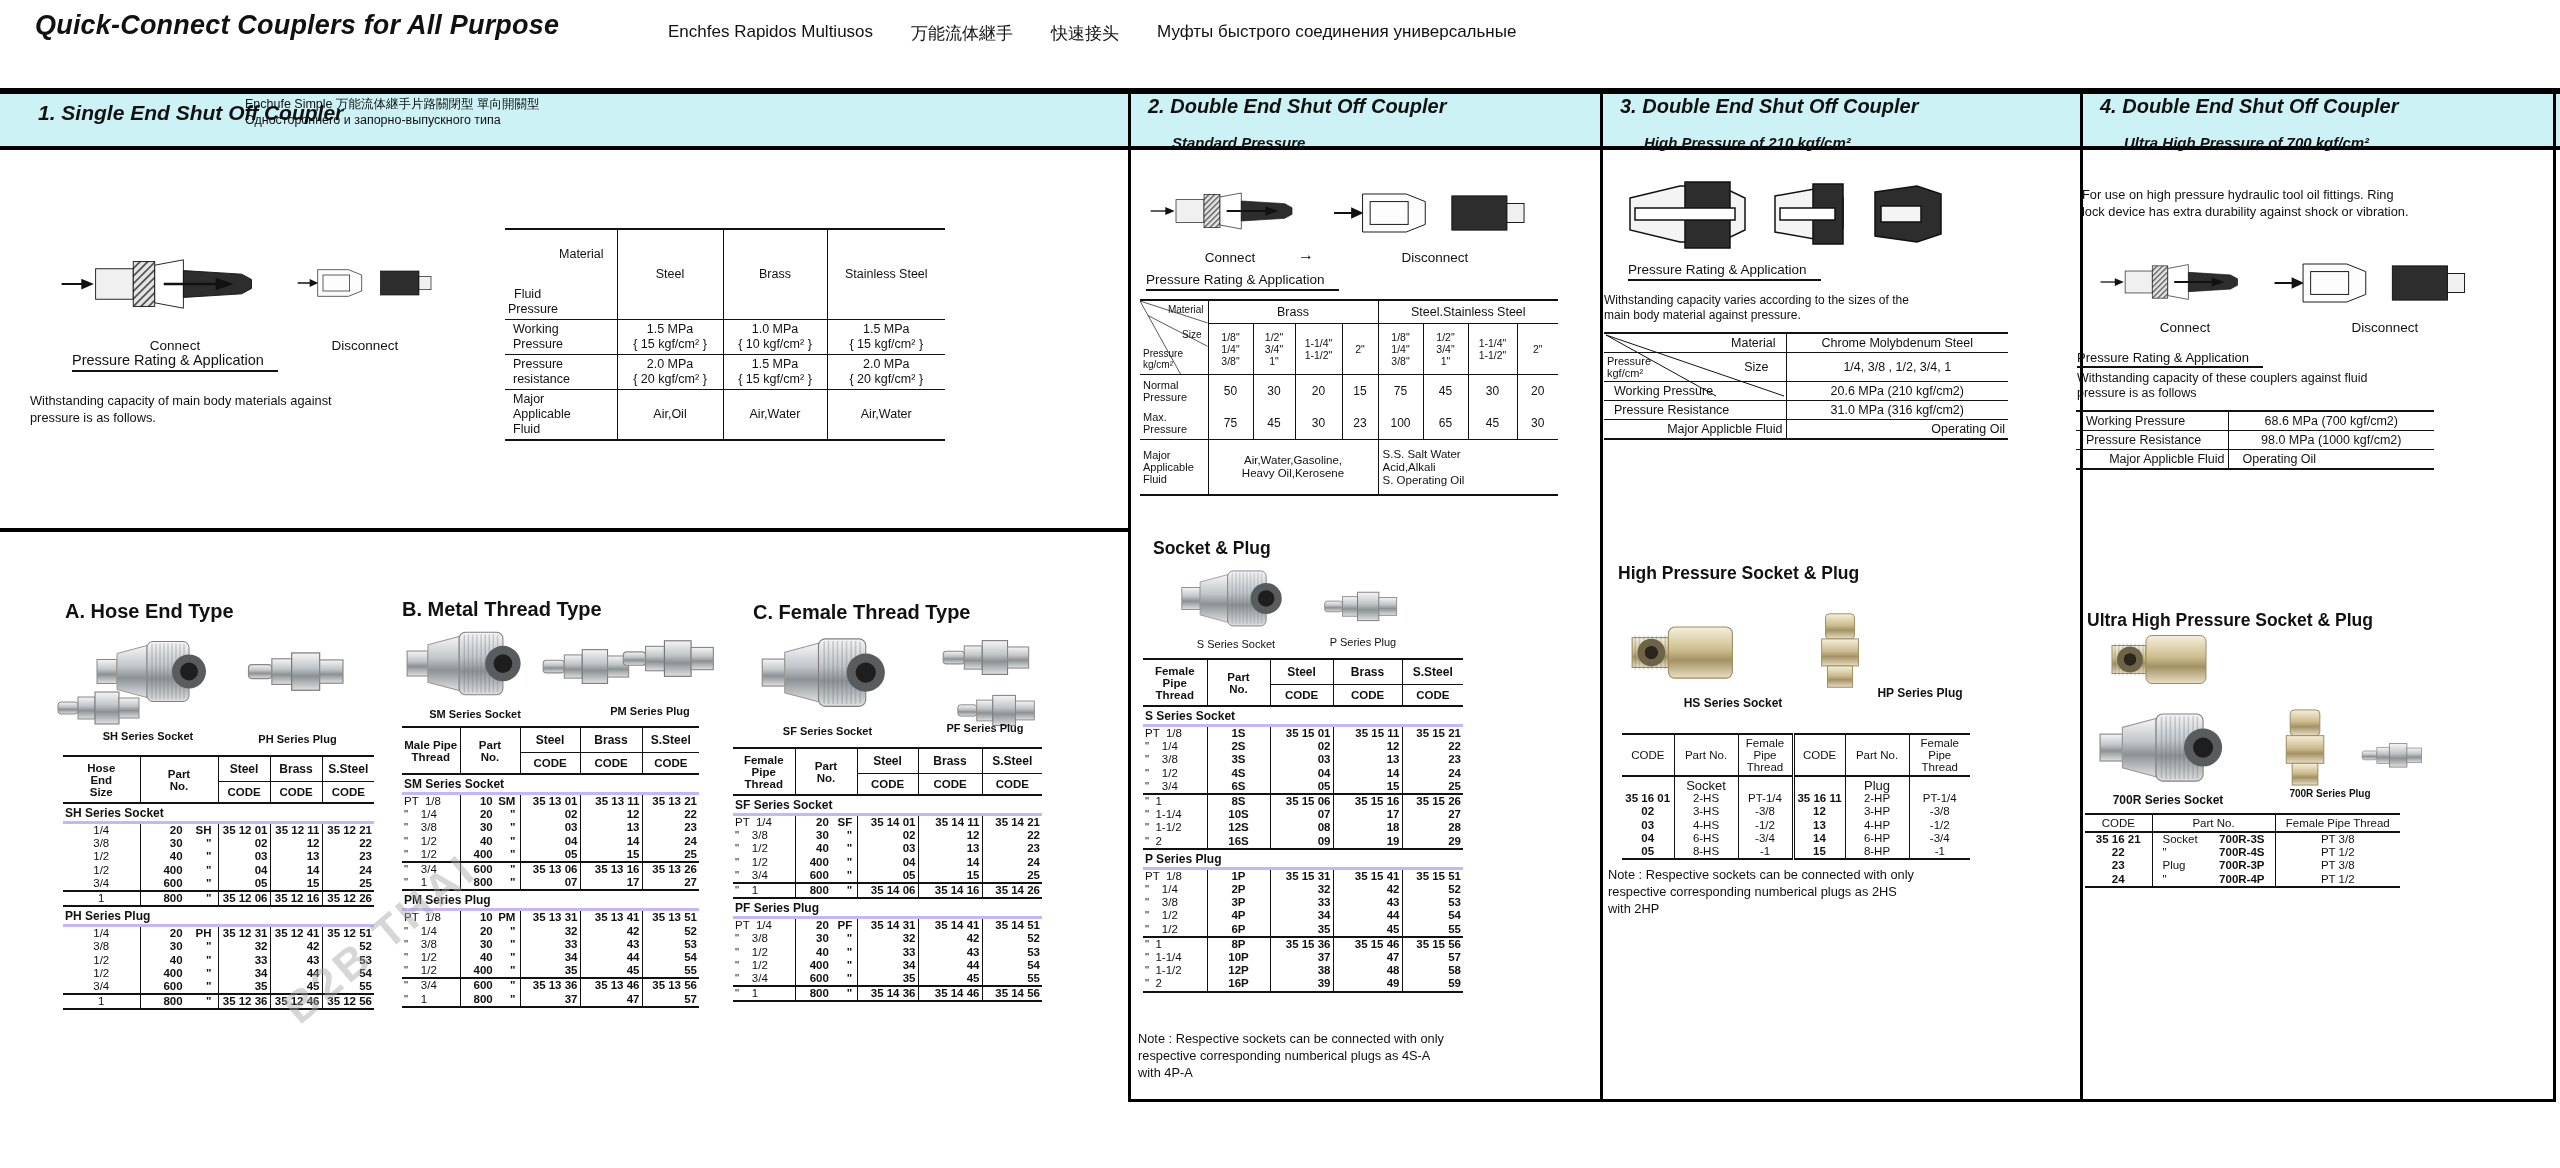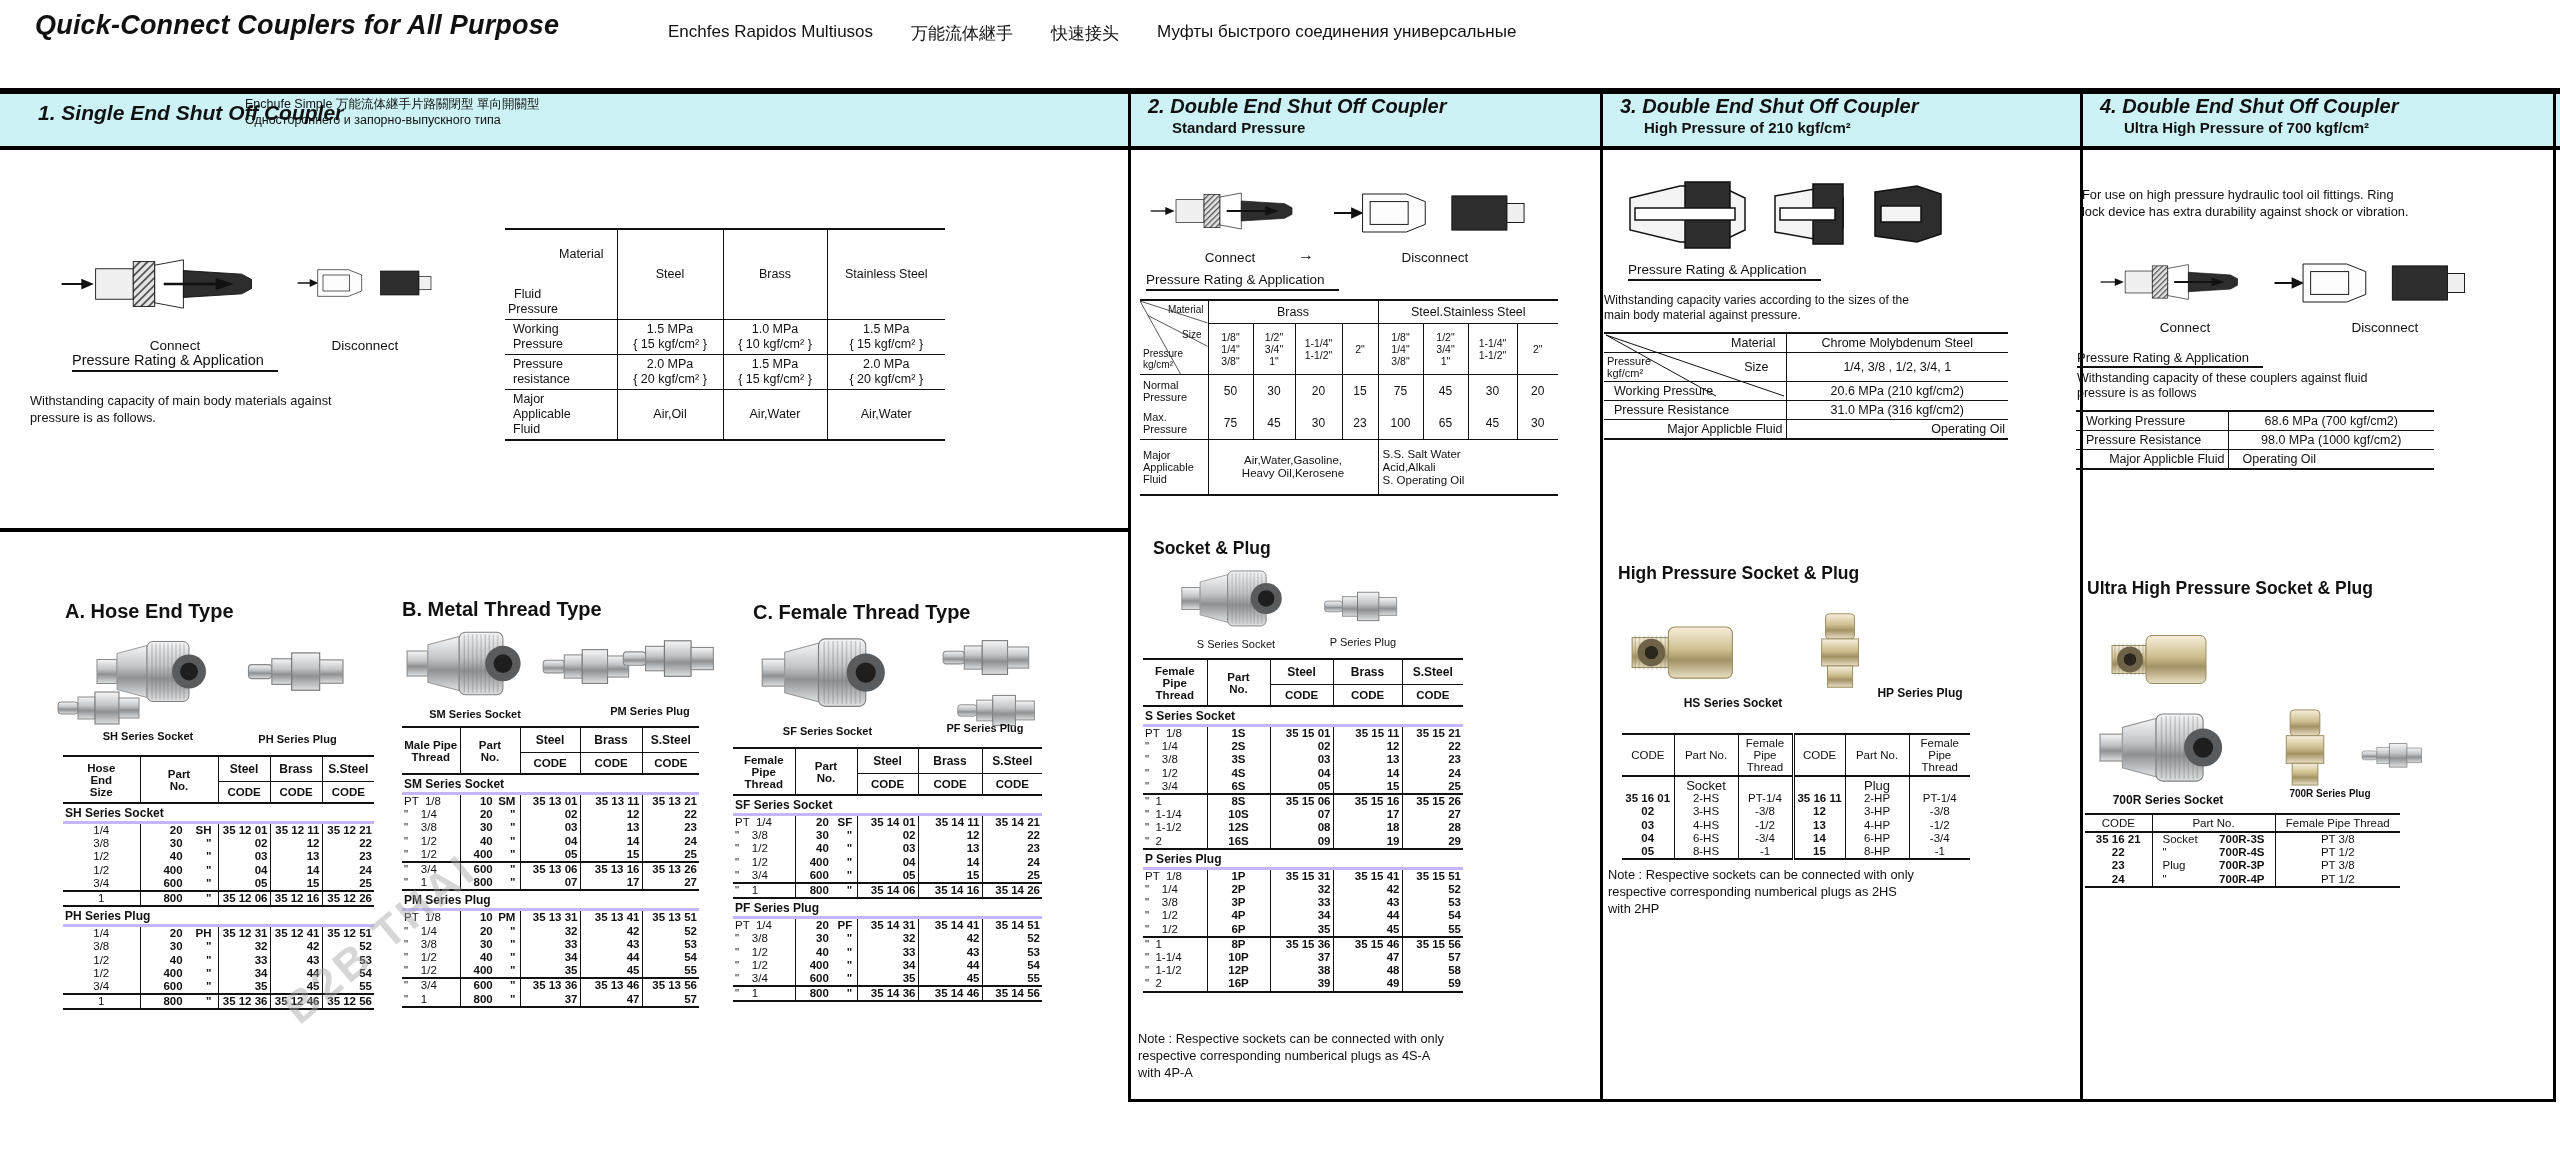--- a/index.html
+++ b/index.html
@@ -13,21 +13,21 @@
   .ctr{text-align:center;}
 
   
   .main-title{left:35px;top:10px;font-size:27px;font-weight:bold;font-style:italic;letter-spacing:.2px;}
   .top-subtitle{left:668px;top:22px;font-size:17px;display:flex;gap:38px;}
 
   
   .band{left:0;top:88px;width:2560px;height:62px;background:#cdf2f6;
         border-top:6px solid #000;border-bottom:4px solid #000;box-sizing:border-box;}
   .band-title{font-size:20px;font-weight:bold;font-style:italic;}
-  .band-sub{font-size:15px;font-weight:bold;margin-left:24px;margin-top:1px;}
+  .band-sub{font-size:15px;font-weight:bold;font-style:italic;margin-left:24px;margin-top:16px;}
   .s1-title{left:38px;top:101px;font-size:21px;}
   .s1-sub{left:245px;top:96px;font-size:12.5px;line-height:16px;}
   .bt2{left:1148px;top:95px;}
   .bt3{left:1620px;top:95px;}
   .bt4{left:2100px;top:95px;}
 
   
   .vline{width:3px;background:#000;top:88px;height:1014px;}
   .hline-mid{left:0;top:528px;width:1128px;height:4px;background:#000;}
   .hline-bot{left:1128px;top:1099px;width:1428px;height:3px;background:#000;}
@@ -755,21 +755,21 @@
     <td class="lab">Pressure Resistance</td>
     <td class="val">98.0 MPa (1000 kgf/cm2)</td>
   </tr>
   <tr>
     <td class="lab">Major Applicble Fluid</td>
     <td class="val" style="text-align:left;padding-left:14px">Operating Oil</td>
   </tr>
 </tbody>
   </table>
 
-<div class="abs big-h" style="left:2087px;top:578px">Ultra High Pressure Socket &amp; Plug</div>
+<div class="abs big-h" style="left:2087px;top:610px">Ultra High Pressure Socket &amp; Plug</div>
 <svg class="abs art" style="left:2110px;top:615px;width:120px;height:88px" viewBox="0 0 120 75">
     <use href="#sym-socket-gold"></use>
   </svg>
 <svg class="abs art" style="left:2095px;top:705px;width:140px;height:84px" viewBox="0 0 120 75">
     <use href="#sym-socket"></use>
   </svg>
 <svg class="abs art" style="left:2268px;top:706px;width:76px;height:84px" viewBox="0 0 60 85">
     <use href="#sym-plug-gold"></use>
   </svg>
 <svg class="abs art" style="left:2360px;top:726px;width:66px;height:58px" viewBox="0 0 90 45">

